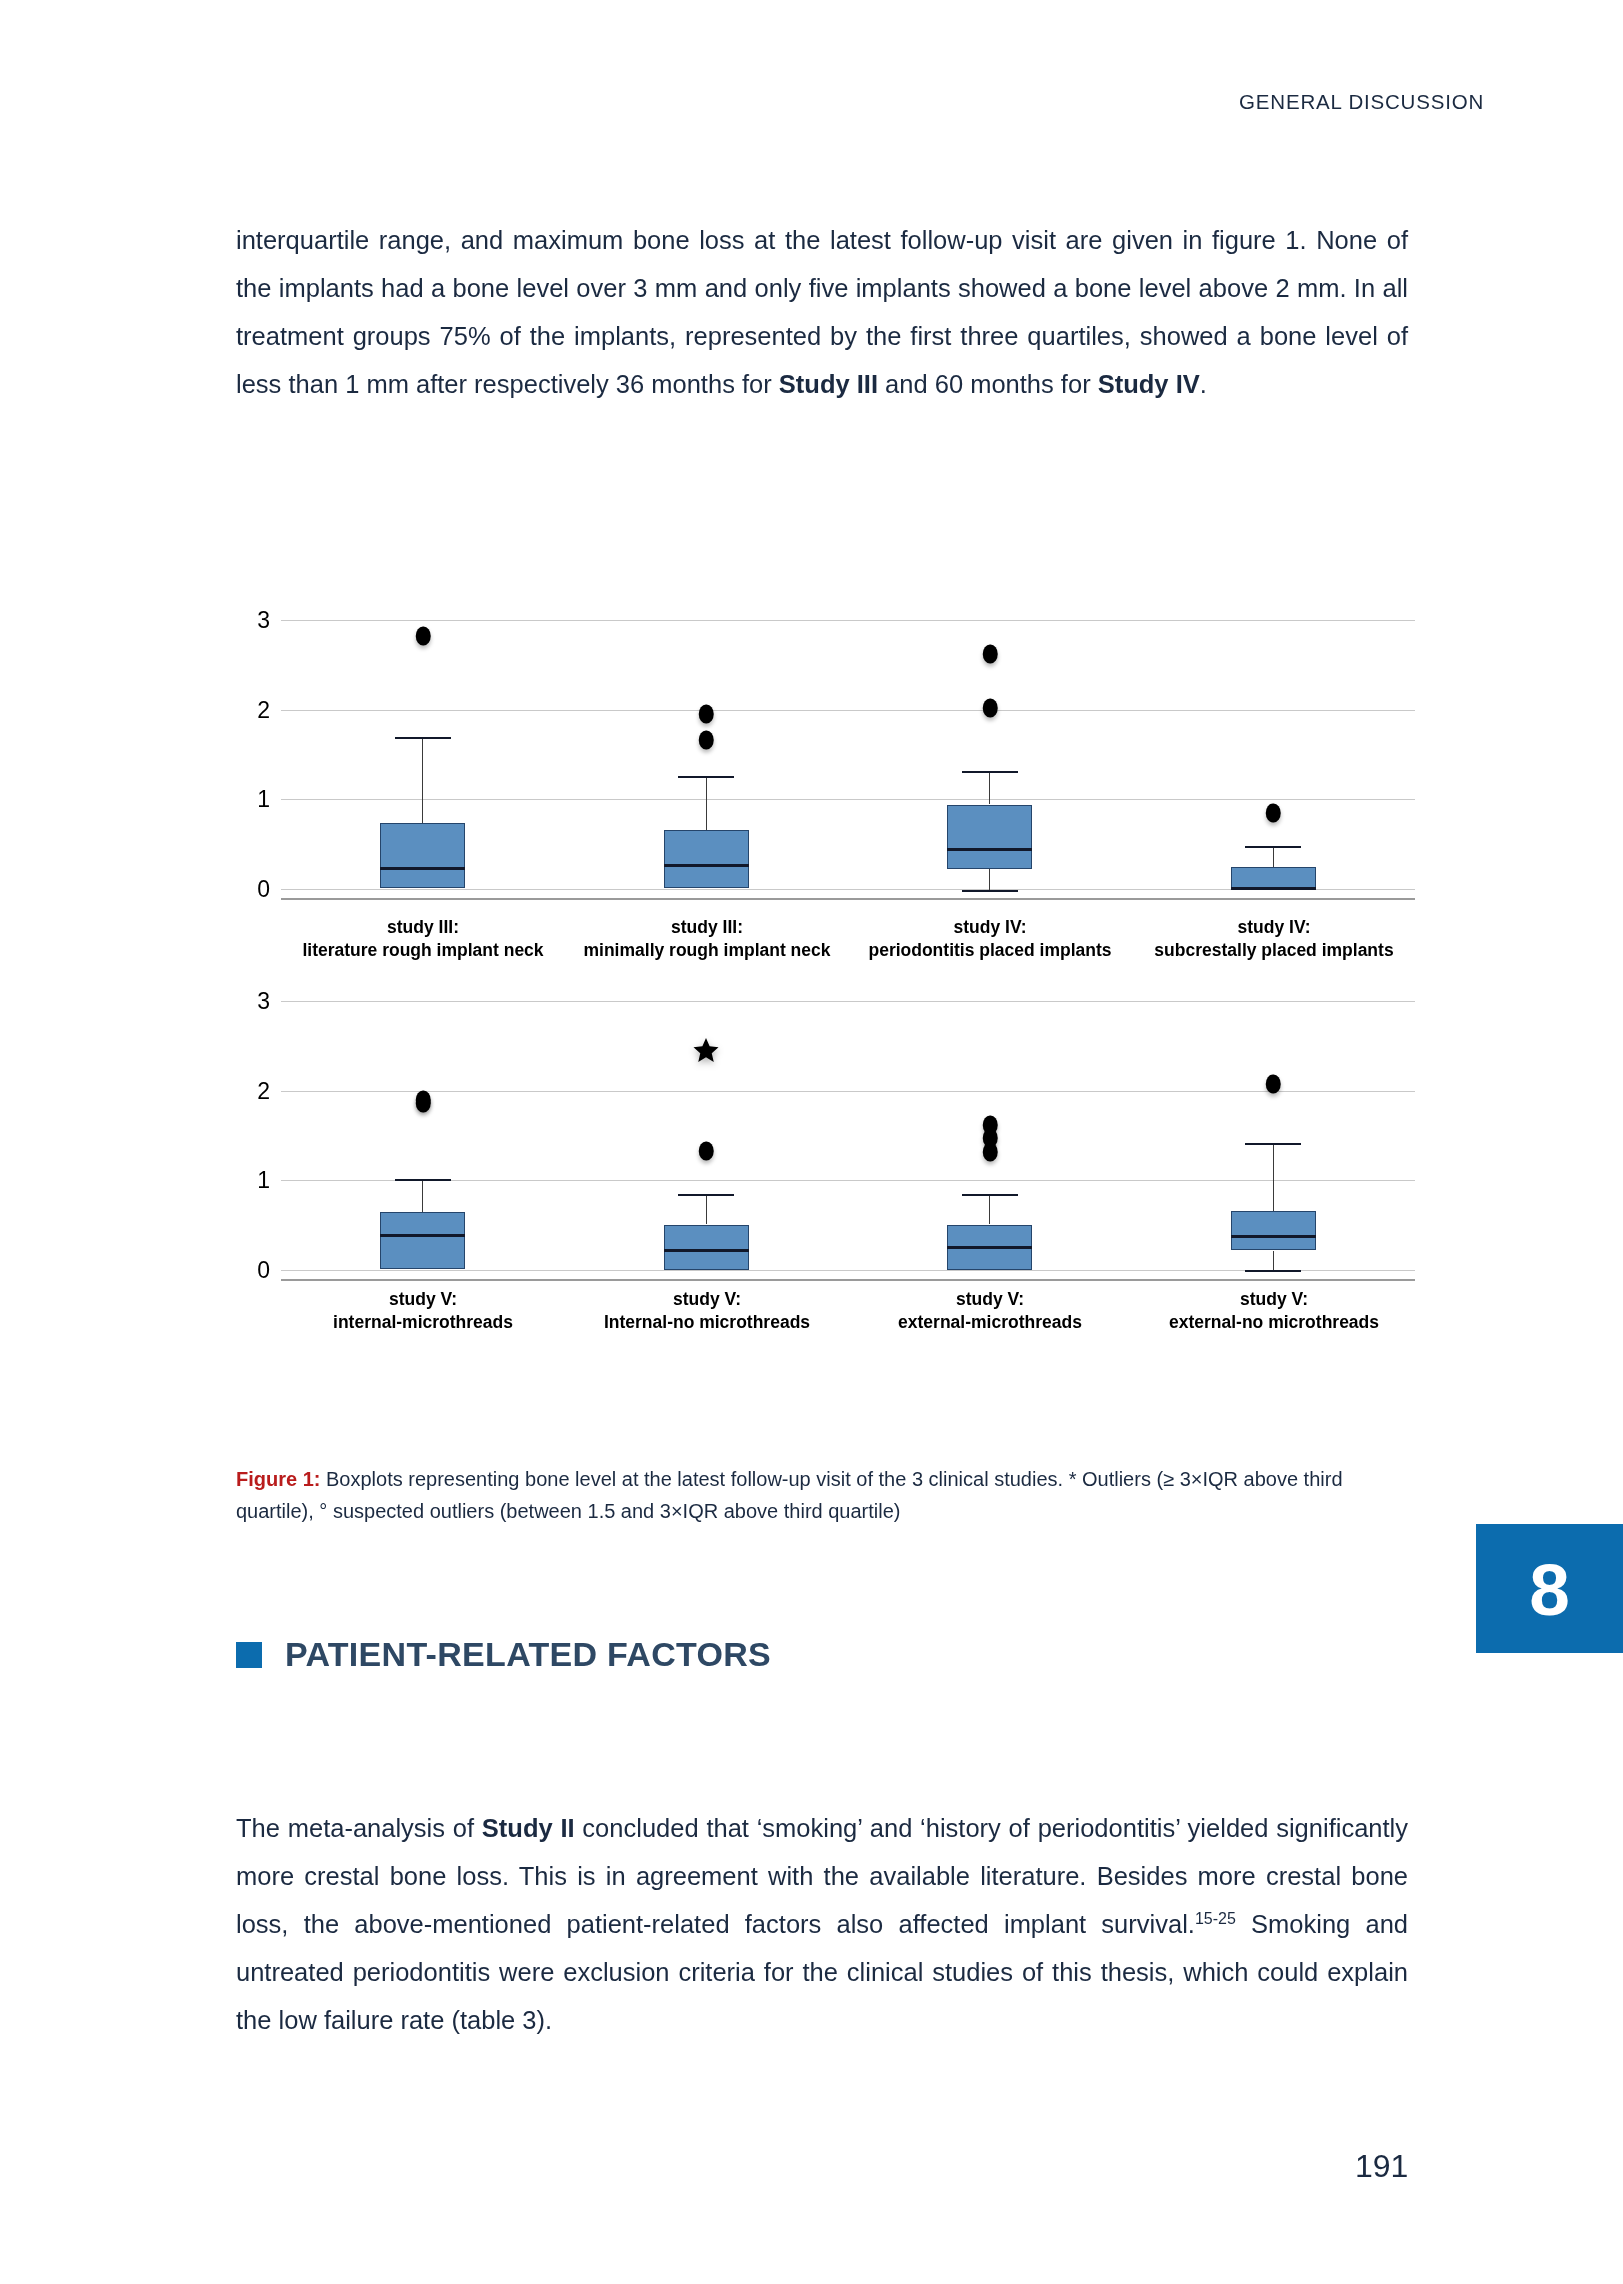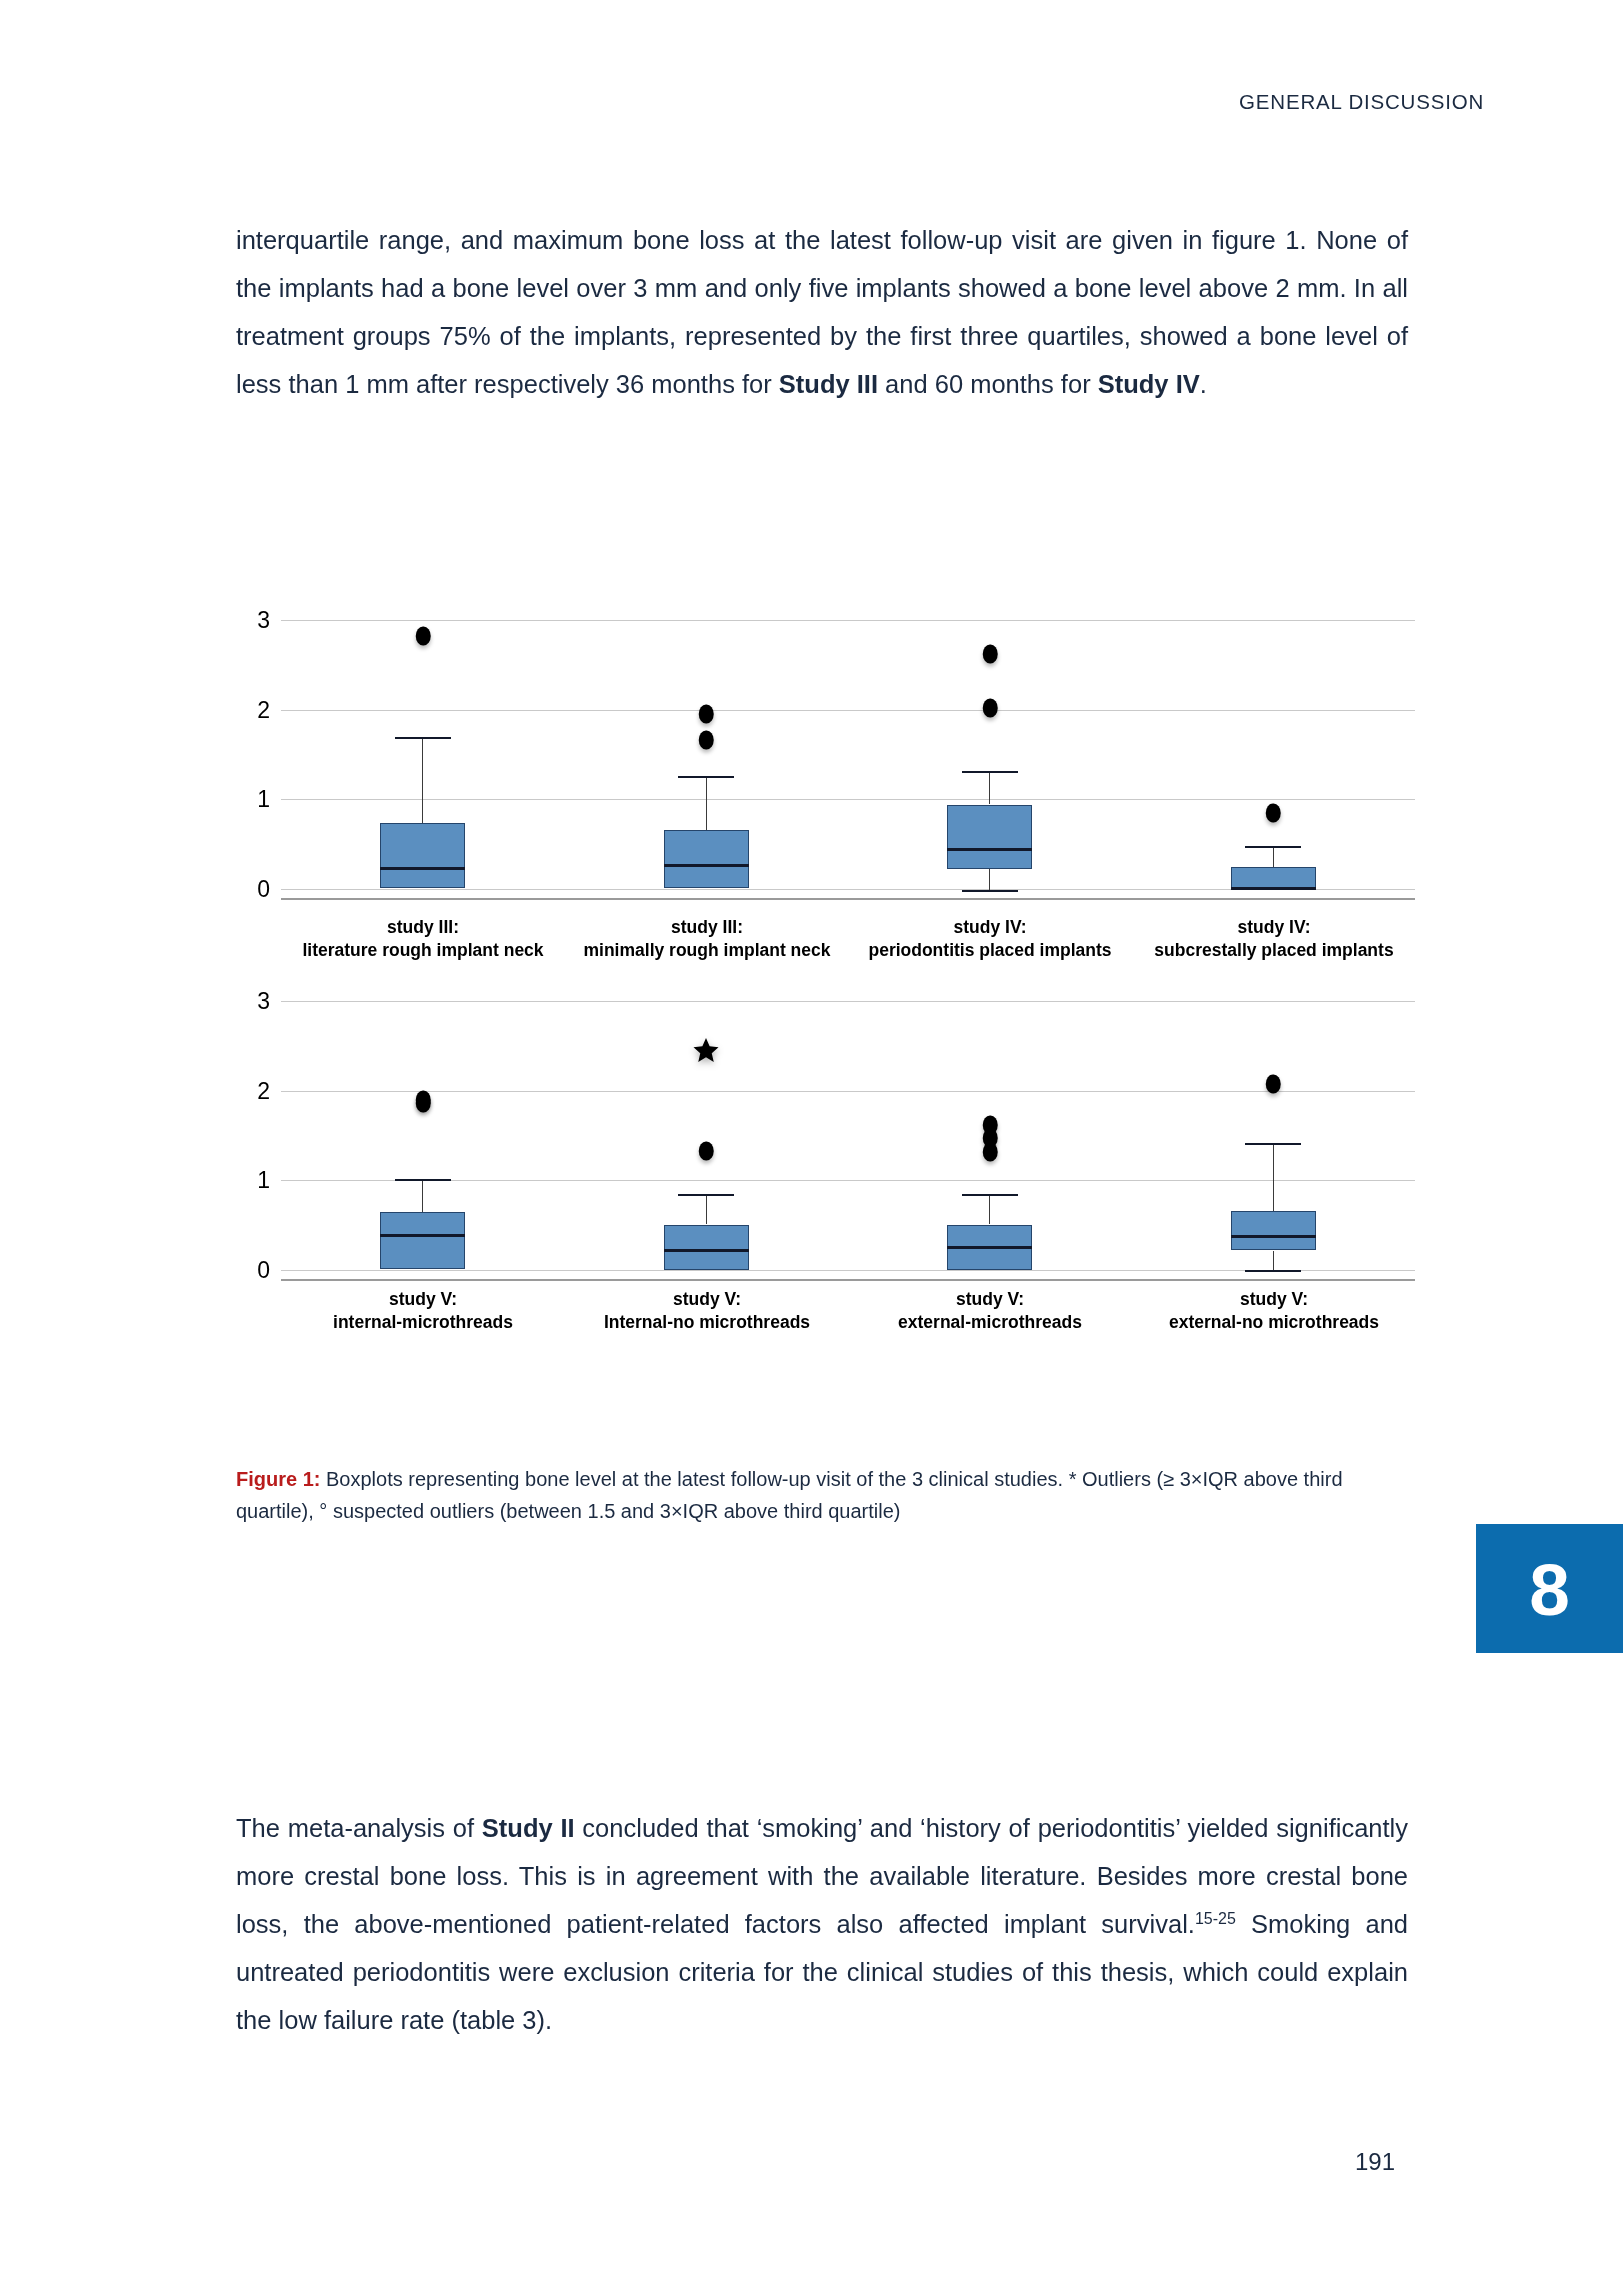--- a/index.html
+++ b/index.html
@@ -103,21 +103,21 @@
     width:26px;height:26px;background:#0c6cae;margin-right:23px;flex:0 0 auto;
   }
   .section-head .title{
     font-size:34px;font-weight:700;letter-spacing:0.3px;
     color:#2e4864;text-transform:uppercase;white-space:nowrap;
   }
 
   
   .page-number{
     position:absolute;left:1355px;top:2148px;
-    font-size:24px;color:#1b2a41;
+    font-size:32px;color:#1b2a41;
   }
 </style>
 </head>
 <body>
 
 <div class="page">
 
   <div class="running-head">GENERAL DISCUSSION</div>
 
   <div class="body-col" id="para-top">
@@ -257,20 +257,24 @@
   </div>
 
   <div class="caption">
     <span class="fig-label">Figure 1:</span><span> Boxplots representing bone level at the latest follow-up visit of the 3 clinical studies. * Outliers (≥ 3×IQR above third quartile), ° suspected outliers (between 1.5 and 3×IQR above third quartile)</span>
   </div>
 
   <div class="chapter-tab">
     <div class="num">8</div>
   </div>
 
+  <div class="section-head">
+    <span class="bullet"></span>
+    <span class="title">PATIENT-RELATED FACTORS</span>
+  </div>
 
   <div class="body-col" id="para-bottom">
     <p class="para last-line-left"><span>The meta-analysis of </span><b class="strong">Study II</b><span> concluded that ‘smoking’ and ‘history of periodontitis’ yielded significantly more crestal bone loss. This is in agreement with the available literature. Besides more crestal bone loss, the above-mentioned patient-related factors also affected implant survival.</span><sup class="ref">15-25</sup><span> Smoking and untreated periodontitis were exclusion criteria for the clinical studies of this thesis, which could explain the low failure rate (table 3).</span></p>
   </div>
 
   <div class="page-number">191</div>
 
 </div>
 
 

